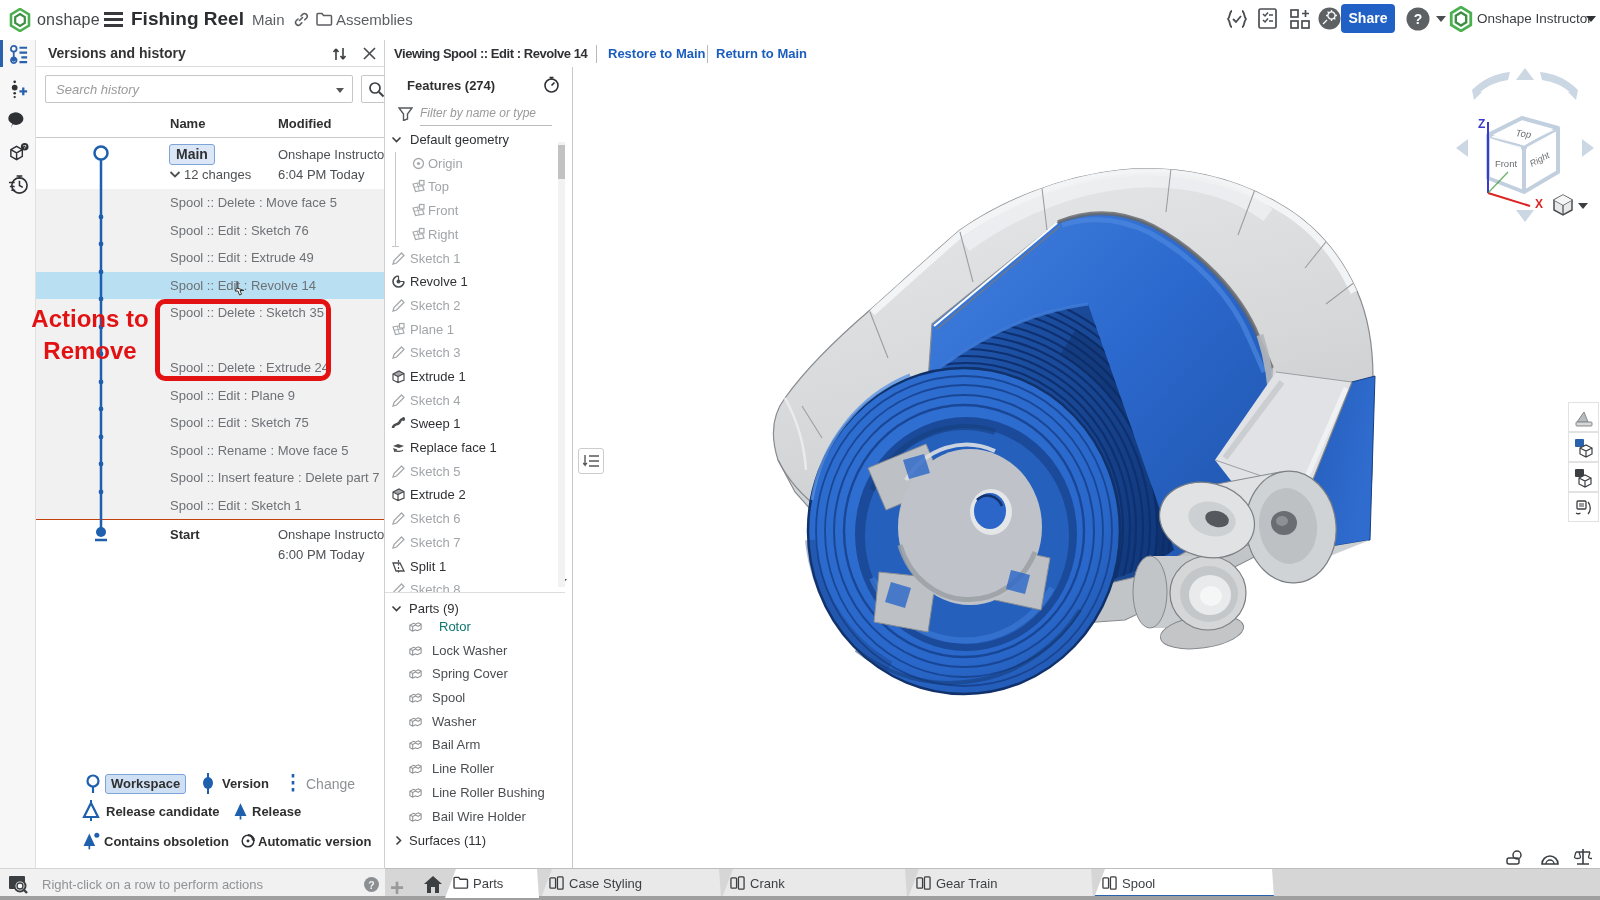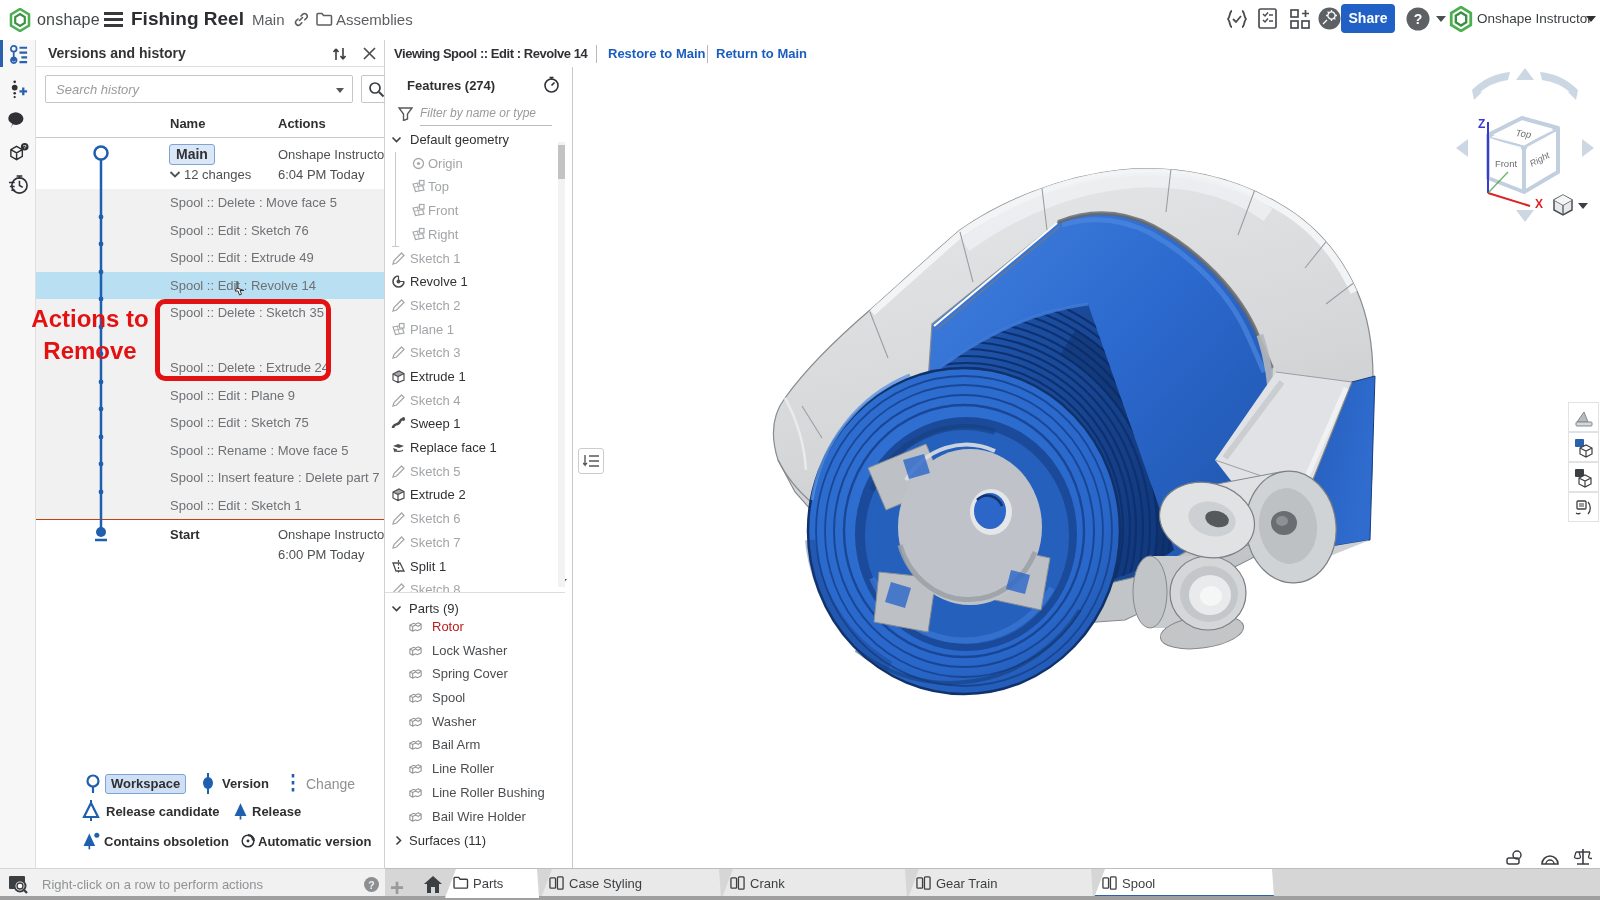--- a/index.html
+++ b/index.html
@@ -194,21 +194,21 @@
     <div id="searchwrap">
         <div class="ph">Search history</div>
         <div class="car"></div>
       </div>
     <div id="searchbtn"><svg style="margin:5px 0 0 6px" width="17" height="17" viewBox="0 0 17 17">
           <circle cx="7" cy="7" r="5" fill="none" stroke="#3c3f42" stroke-width="1.7"></circle>
           <path d="M11 11 L15.5 15.5" stroke="#3c3f42" stroke-width="1.9"></path>
         </svg></div>
     <div id="thead">
         <div class="n">Name</div>
-        <div class="m">Actions</div>
+        <div class="m">Modified</div>
       </div>
     <div id="mainrow">
       <div id="mainchip">Main</div>
       <div id="changes12"><svg width="12" height="9" viewBox="0 0 12 9" style="margin-right:3px">
             <path d="M1.5 2 L6 6.5 L10.5 2" stroke="#4e5154" stroke-width="1.8" fill="none"></path>
           </svg>12 changes</div>
       <div class="who">Onshape Instructor</div>
       <div class="when">6:04 PM Today</div>
     </div>
     <div id="grayblock"></div>
@@ -487,21 +487,21 @@
     <div class="fitem" style="top:530px">
           <svg class="fico" style="left:5px;width:13px" viewBox="0 0 13 13">
             <path d="M2.5 4.5 L6.5 8.5 L10.5 4.5" fill="none" stroke="#3c3f42" stroke-width="1.6"></path>
           </svg>
           <span class="lbl drk" style="left:24px">Parts (9)</span>
         </div>
     <div class="fitem" style="top:548px">
           <svg class="fico" style="left:23px" viewBox="0 0 16 15">
             <path d="M2 6 L6 4 L8 5 L11 3.5 L14 5 V10 L10 12 L8 11 L5 12.5 L2 11 Z M2 6 L5 7.5 L8 6 L11 7.5 L14 5 M5 7.5 V12.5" fill="none" stroke="#8d9093" stroke-width="1.1"></path>
           </svg>
-          <span class="lbl" style="left:47px;color:#b91c1c">Rotor</span>
+          <span class="lbl" style="left:54px;color:#0f766e">Rotor</span>
         </div>
     <div class="fitem" style="top:572px">
           <svg class="fico" style="left:23px" viewBox="0 0 16 15">
             <path d="M2 6 L6 4 L8 5 L11 3.5 L14 5 V10 L10 12 L8 11 L5 12.5 L2 11 Z M2 6 L5 7.5 L8 6 L11 7.5 L14 5 M5 7.5 V12.5" fill="none" stroke="#8d9093" stroke-width="1.1"></path>
           </svg>
           <span class="lbl" style="left:47px;color:#4b4e51">Lock Washer</span>
         </div>
     <div class="fitem" style="top:595px">
           <svg class="fico" style="left:23px" viewBox="0 0 16 15">
             <path d="M2 6 L6 4 L8 5 L11 3.5 L14 5 V10 L10 12 L8 11 L5 12.5 L2 11 Z M2 6 L5 7.5 L8 6 L11 7.5 L14 5 M5 7.5 V12.5" fill="none" stroke="#8d9093" stroke-width="1.1"></path>

